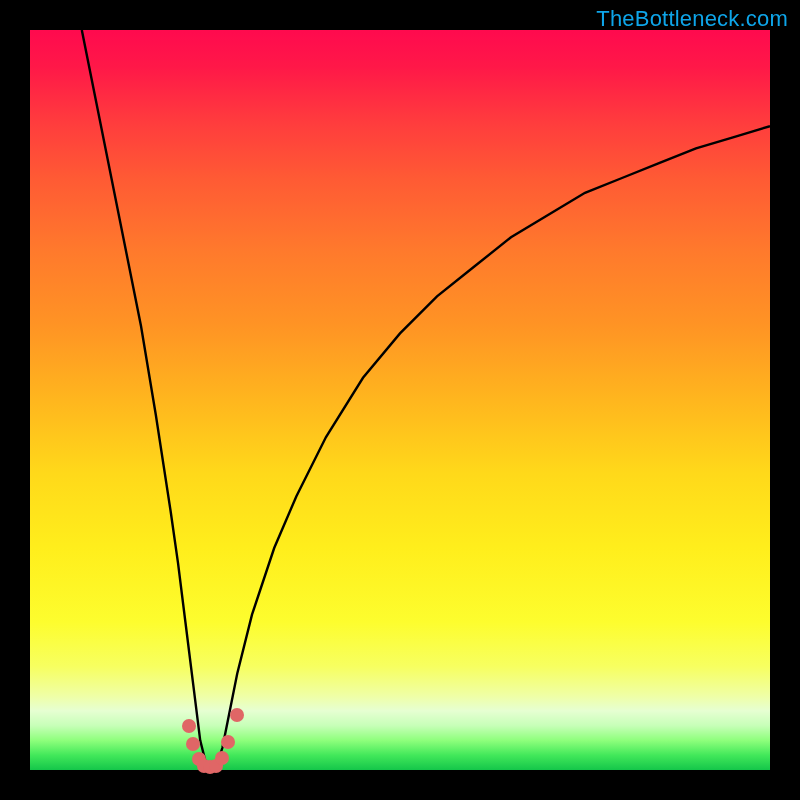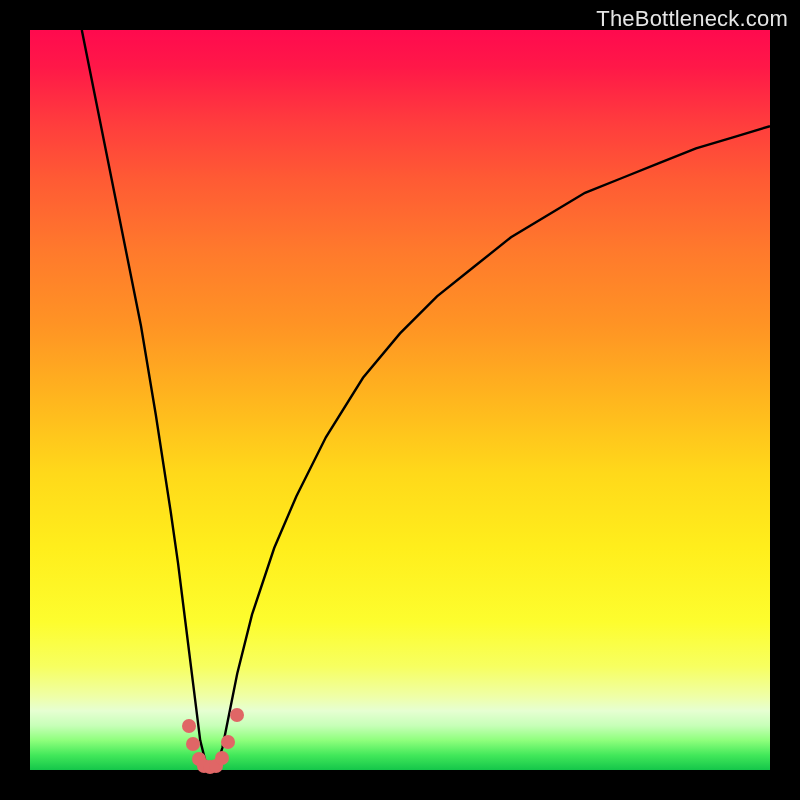--- a/index.html
+++ b/index.html
@@ -45,21 +45,21 @@
       #c7ffb8 94%,
       #8eff7c 96%,
       #42e85a 98%,
       #14c64a 100%
     );
   }
   .watermark {
     position: absolute;
     top: 6px;
     right: 12px;
-    color: #e5e5e5;
+    color: #0ea5e9;
     font-size: 22px;
     font-weight: 500;
     letter-spacing: 0.2px;
     user-select: none;
   }
   svg.curve {
     position: absolute;
     inset: 0;
   }
   .marker {

